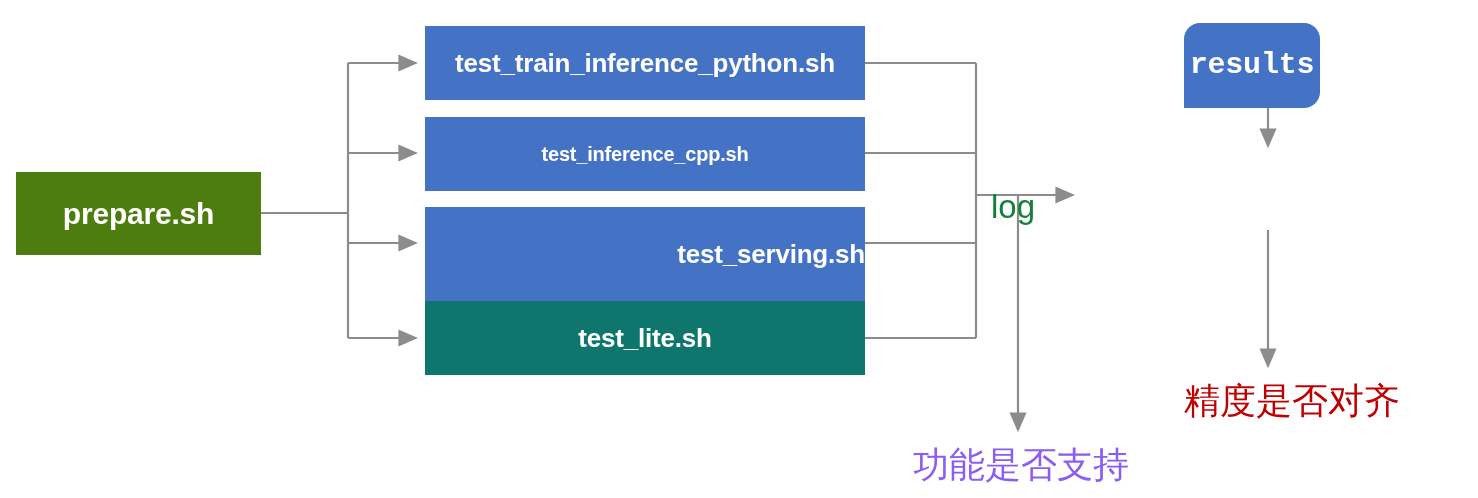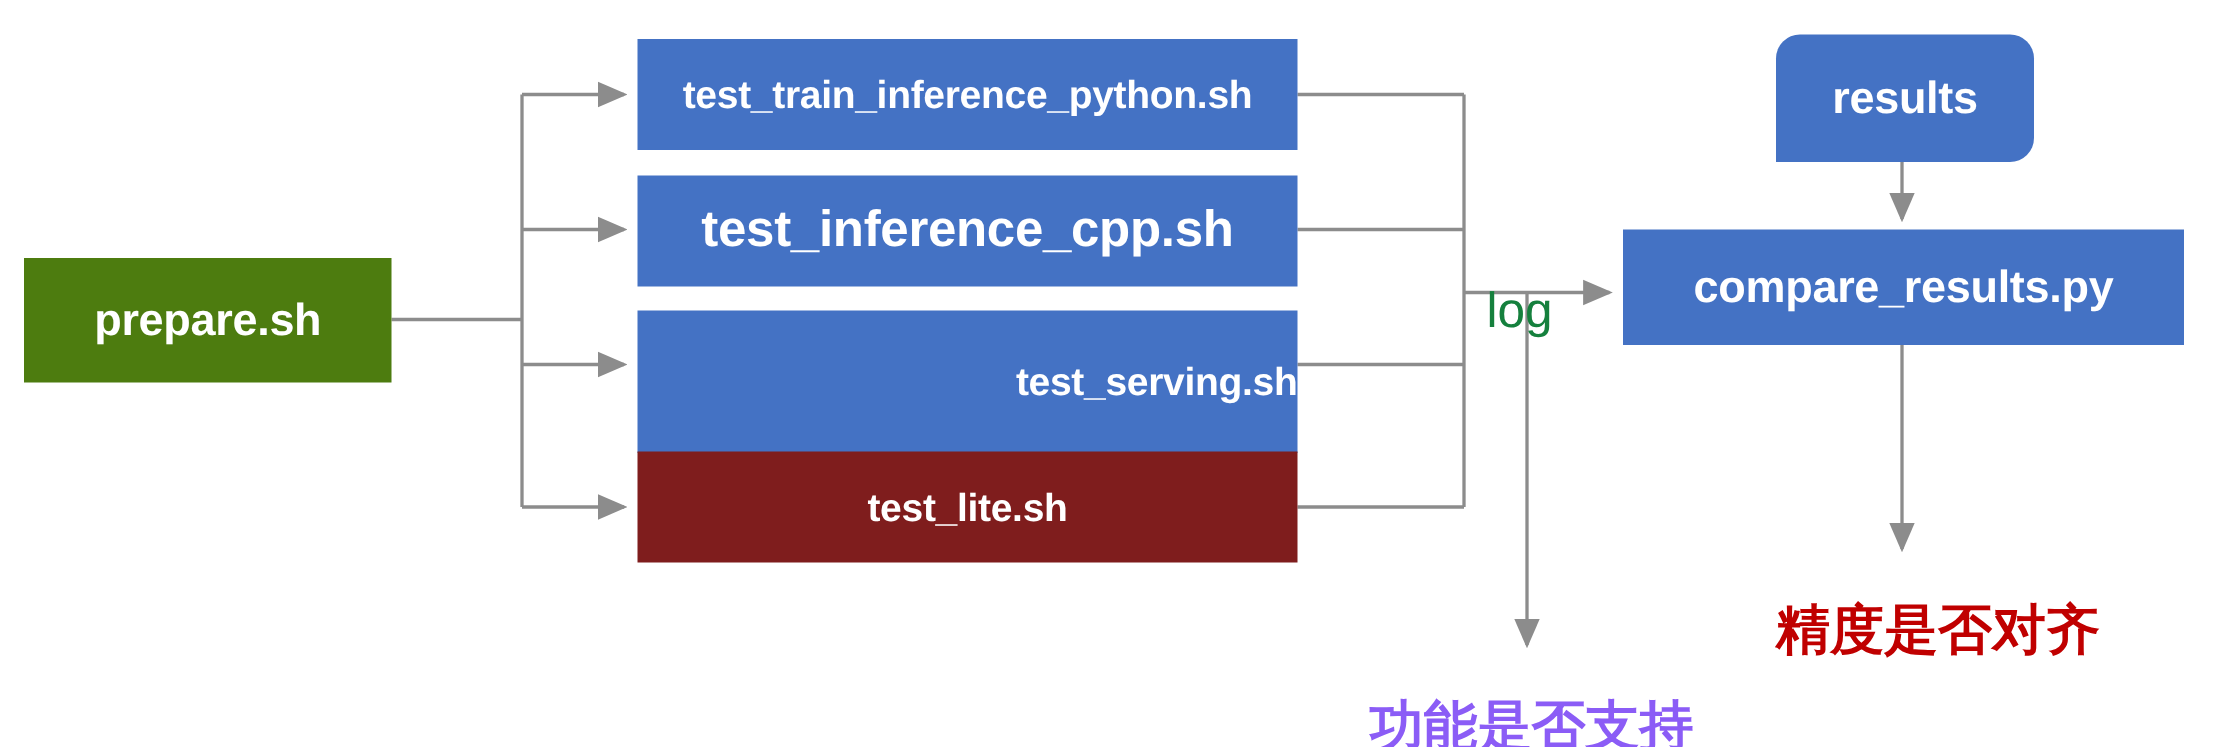--- a/index.html
+++ b/index.html
@@ -50,44 +50,45 @@
     top: 26px;
     width: 440px;
     height: 74px;
     font-size: 26px;
   }
   .node-t2 {
     left: 425px;
     top: 117px;
     width: 440px;
     height: 74px;
-    font-size: 34px;
+    font-size: 20px;
   }
   .node-t3 {
     left: 425px;
     top: 207px;
     width: 440px;
     height: 95px;
     font-size: 26px;
     justify-content: flex-end;
   }
   .node-t4 {
     left: 425px;
     top: 301px;
     width: 440px;
     height: 74px;
     font-size: 26px;
   }
   .node-results {
     left: 1184px;
     top: 23px;
-    width: 172px;
+    width: 136px;
     height: 85px;
     font-size: 30px;
     border-radius: 16px 16px 16px 0;
+    font-family: Liberation Mono, monospace;
   }
   .node-compare {
     left: 1082px;
     top: 153px;
     width: 374px;
     height: 77px;
     font-size: 30px;
   }
   .edge-label {
     position: absolute;
@@ -98,24 +99,23 @@
     margin-top: 35px;
   }
   .label-log {
     left: 991px;
     top: 155px;
     font-size: 33px;
     line-height: 1;
   }
   .note-red {
     position: absolute;
-    font-weight: bold;
+    font-weight: normal;
     z-index: 4;
     white-space: nowrap;
-    margin-top: 19px;
   }
   .note-func {
     left: 913px;
     top: 441px;
     font-size: 36px;
   }
   .note-prec {
     left: 1184px;
     top: 377px;
     font-size: 36px;
@@ -168,31 +168,28 @@
   </div>
 
   <div class="node node-t2" style="background:#4472C4">
     <span>test_inference_cpp.sh</span>
   </div>
 
   <div class="node node-t3" style="background:#4472C4">
     <span>test_serving.sh</span>
   </div>
 
-  <div class="node node-t4" style="background:#7f1d1d">
+  <div class="node node-t4" style="background:#0f766e">
     <span>test_lite.sh</span>
   </div>
 
   <div class="node node-results" style="background:#4472C4">
     <span>results</span>
   </div>
 
-  <div class="node node-compare" style="background:#4472C4">
-    <span>compare_results.py</span>
-  </div>
 
   <div class="edge-label label-log">log</div>
 
   <div class="note-red note-func" style="color:#8b5cf6">功能是否支持</div>
 
   <div class="note-red note-prec" style="color:#C00000">精度是否对齐</div>
 
 </div>
 
 </body></html>

